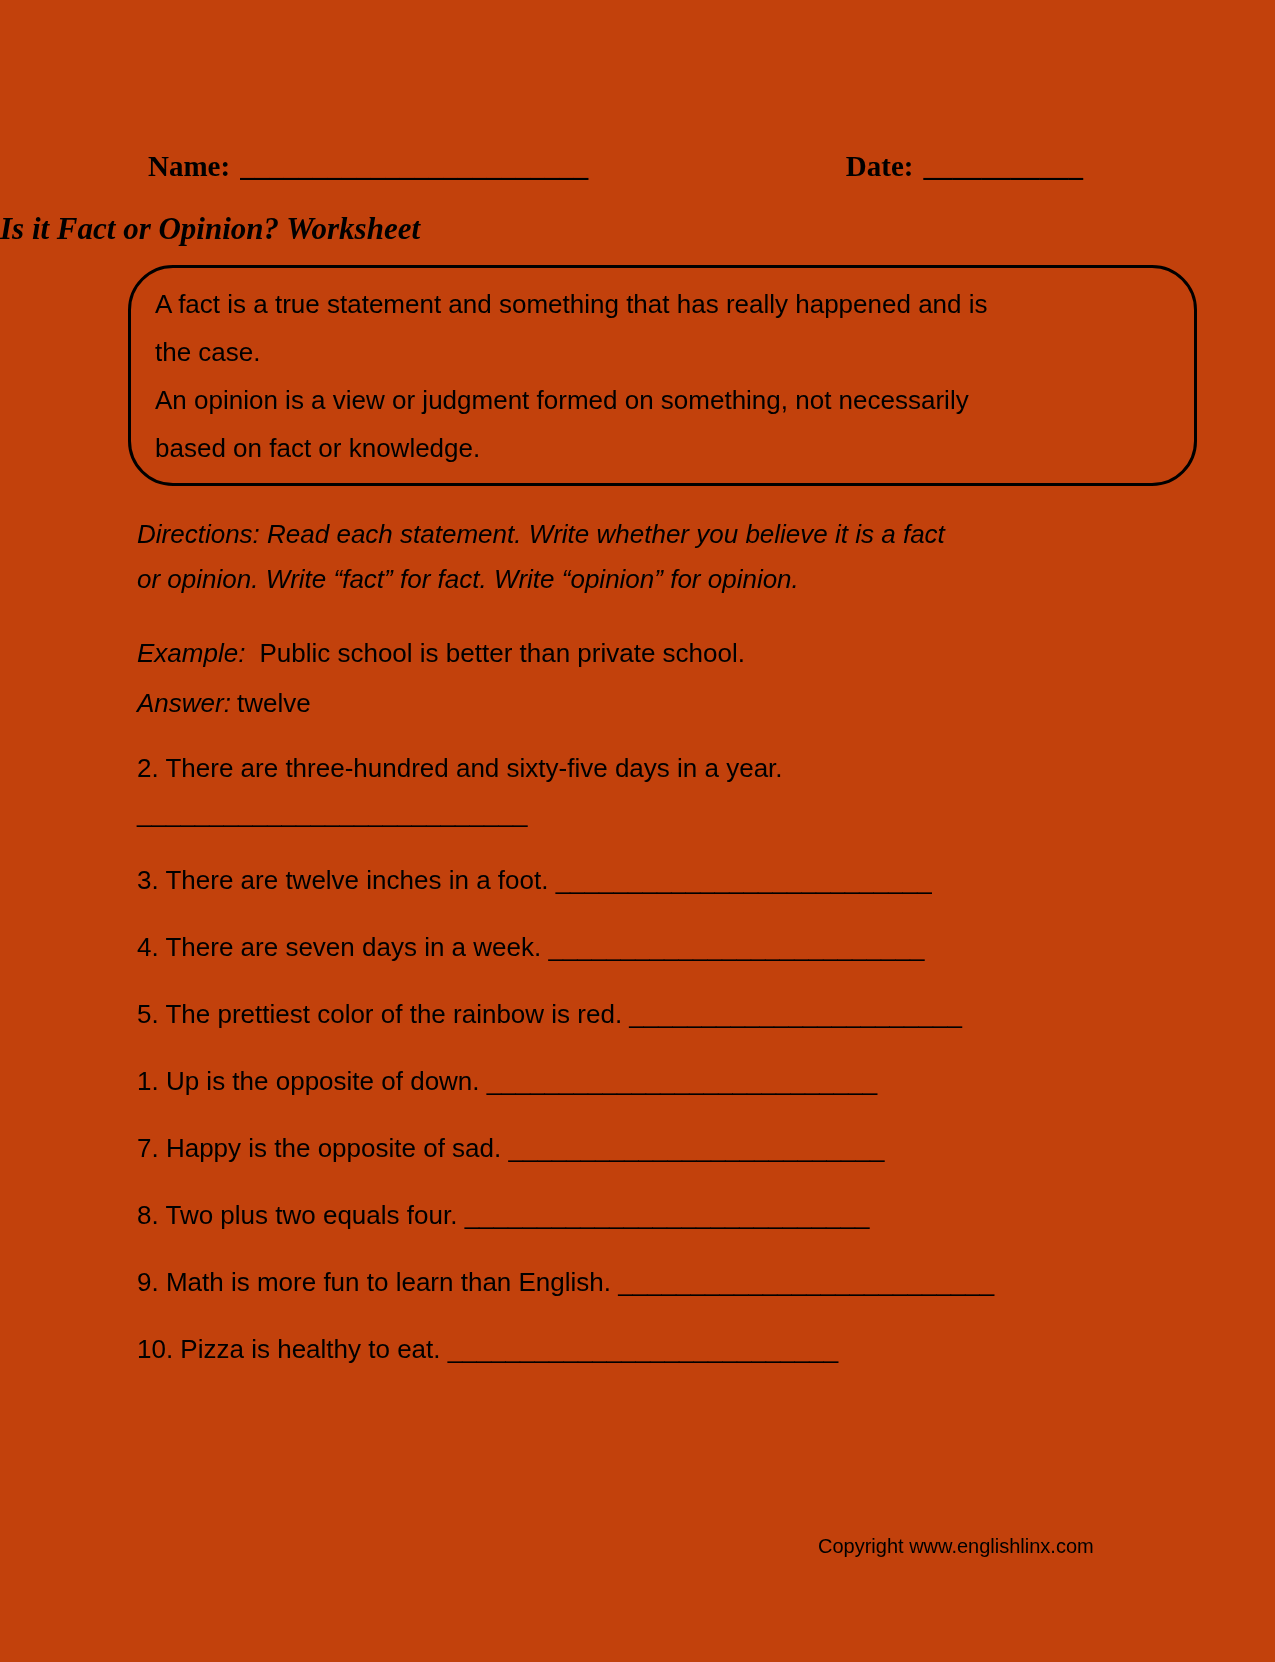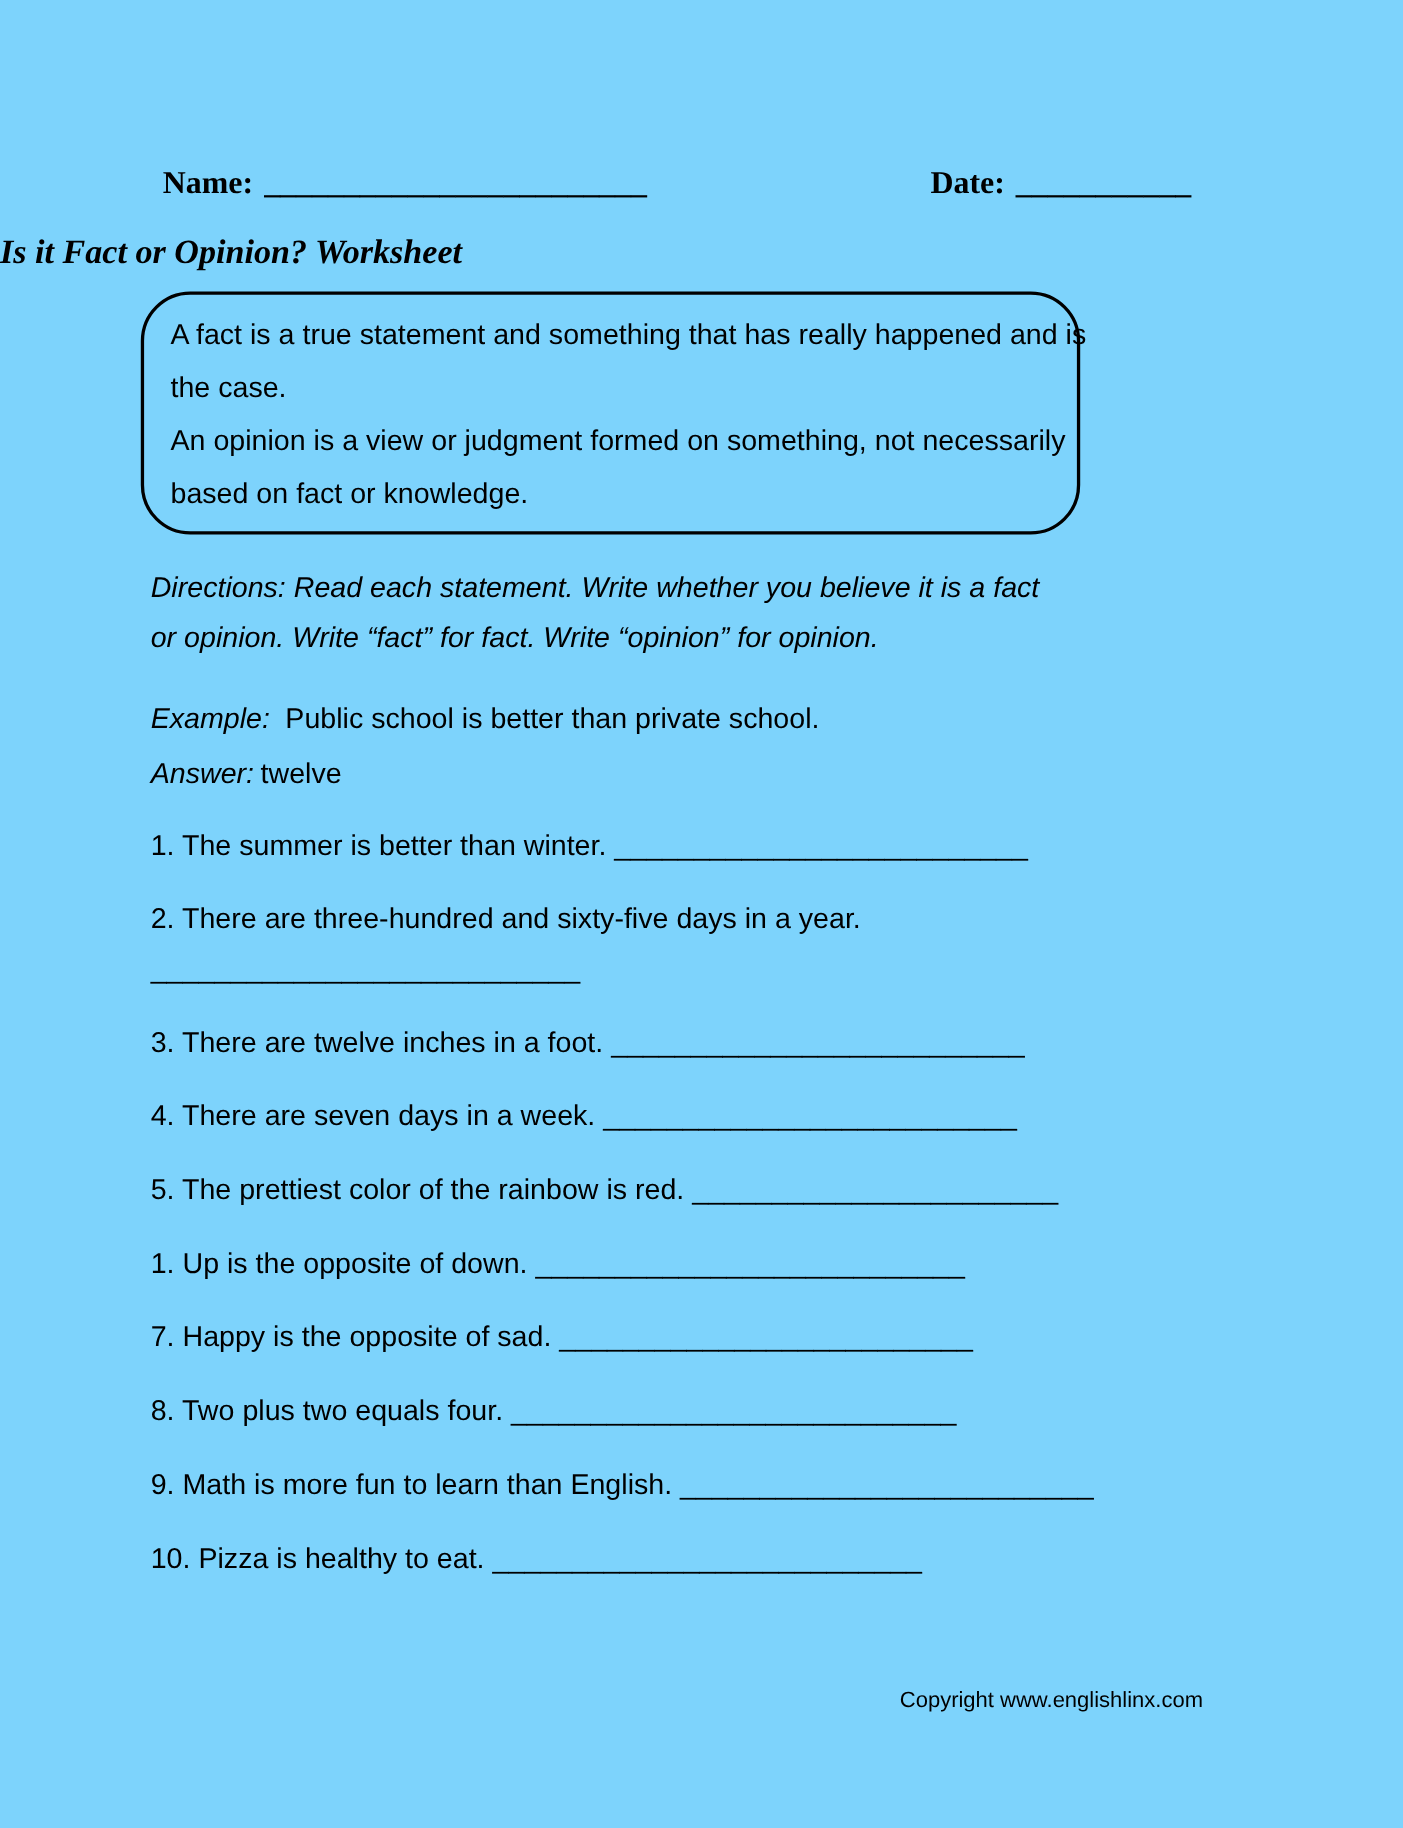--- a/index.html
+++ b/index.html
@@ -1,20 +1,20 @@
 <!DOCTYPE html>
 <html><head>
 <meta charset="utf-8">
 <style>
   html, body { margin: 0; padding: 0; background: #fff; }
   .page {
     position: relative;
     width: 1275px;
     height: 1662px;
-    background: #7dd3fc;
+    background: #c2410c;
     color: #000000;
     font-family: "Liberation Sans", sans-serif;
     overflow: hidden;
   }
   
   .header-row {
     position: absolute;
     left: 148px;
     top: 146px;
     width: 935px;
@@ -39,21 +39,21 @@
     font-weight: bold;
     font-size: 31px;
     line-height: 42px;
     font-style: italic;
   }
   
   .def-box {
     position: absolute;
     left: 128px;
     top: 265px;
-    width: 854px;
+    width: 1069px;
     height: 221px;
     box-sizing: border-box;
     border: 3px solid #000;
     border-radius: 45px;
     padding: 12px 40px 12px 24px;
     font-size: 26px;
     line-height: 48px;
   }
   .def-line { white-space: nowrap; }
   
@@ -122,21 +122,20 @@
     <div class="dir-line">Directions: Read each statement. Write whether you believe it is a fact</div>
     <div class="dir-line">or opinion. Write “fact” for fact. Write “opinion” for opinion.</div>
   </div>
 
   <div class="example-block">
     <div><span class="italic example-gap">Example:</span><span>Public school is better than private school.</span></div>
     <div><span class="italic answer-gap">Answer:</span><span>twelve</span></div>
   </div>
 
   <div class="items">
-    <p class="item"><span>1. The summer is better than winter.</span> <span>__________________________</span></p>
     <p class="item"><span>2. There are three-hundred and sixty-five days in a year.</span> <span>___________________________</span></p>
     <p class="item"><span>3. There are twelve inches in a foot.</span> <span>__________________________</span></p>
     <p class="item"><span>4. There are seven days in a week.</span> <span>__________________________</span></p>
     <p class="item"><span>5. The prettiest color of the rainbow is red.</span> <span>_______________________</span></p>
     <p class="item"><span>1. Up is the opposite of down.</span> <span>___________________________</span></p>
     <p class="item"><span>7. Happy is the opposite of sad.</span> <span>__________________________</span></p>
     <p class="item"><span>8. Two plus two equals four.</span> <span>____________________________</span></p>
     <p class="item"><span>9. Math is more fun to learn than English.</span> <span>__________________________</span></p>
     <p class="item"><span>10. Pizza is healthy to eat.</span> <span>___________________________</span></p>
   </div>

